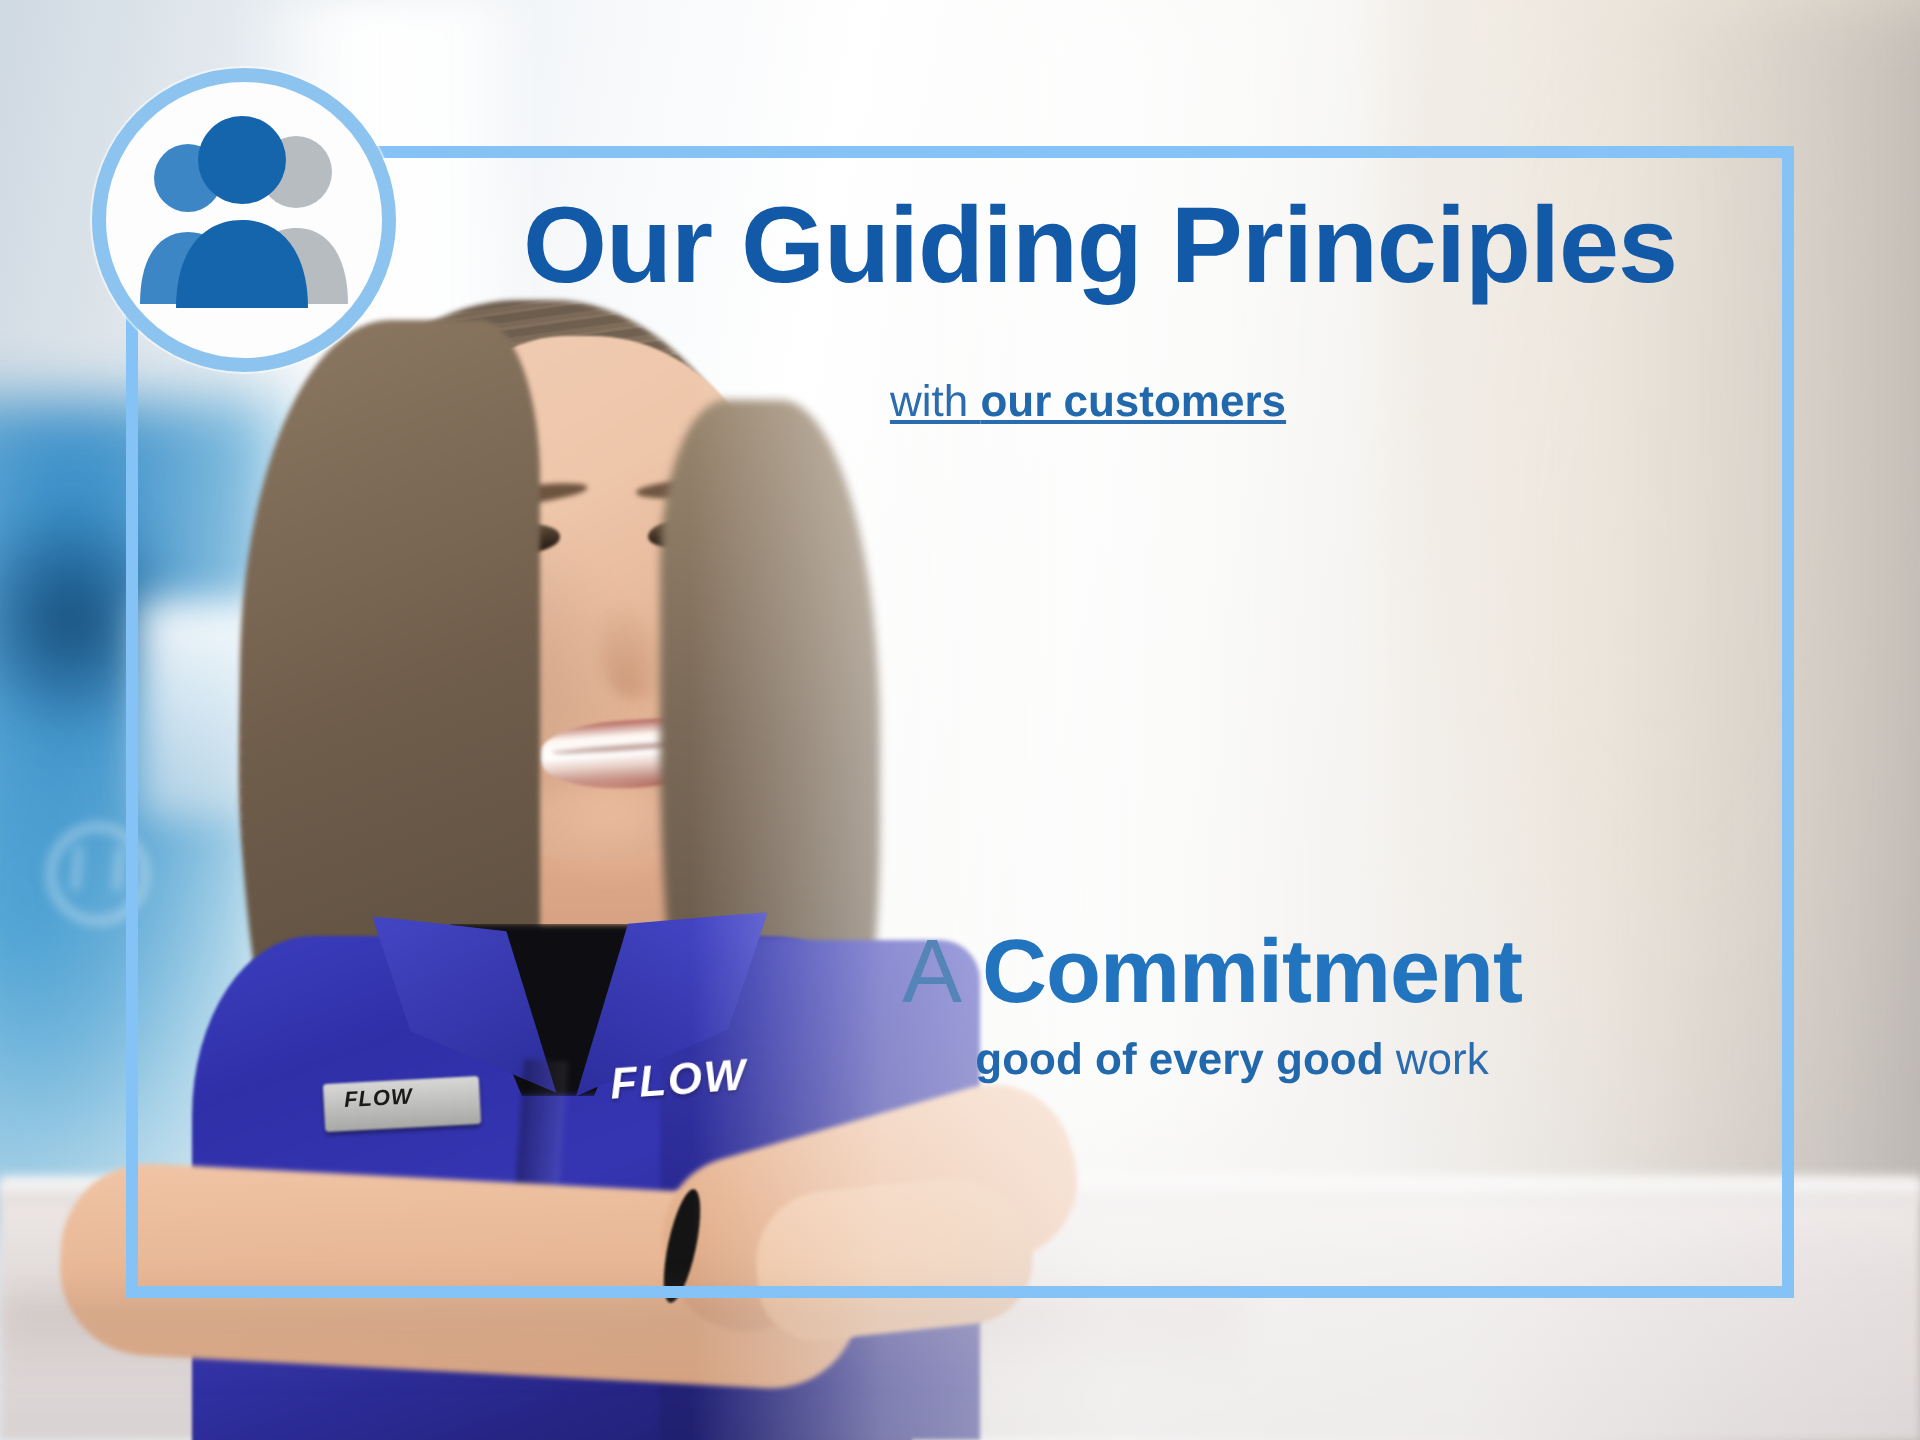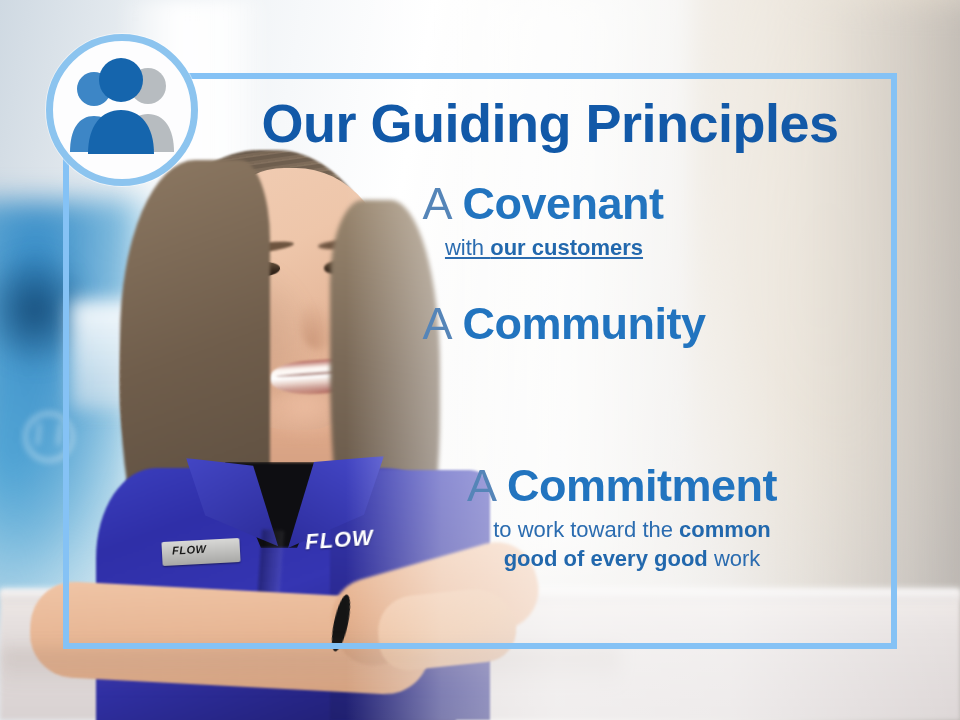--- a/index.html
+++ b/index.html
@@ -479,21 +479,21 @@
   .p-sub b { font-weight: bold; color: #2268ad; }
 
   #p1 { left: 200px; top: 180px; }
   #p1 .p-head { padding-left: 6px; }
   #p1 .p-sub  { padding-left: 8px; text-decoration: underline; }
 
   #p2 { left: 205px; top: 300px; }
   #p2 .p-head { padding-left: 38px; }
   #p2 .p-sub  { padding-left: 48px; }
 
-  #p3 { left: 221px; top: 462px; }
+  #p3 { left: 205px; top: 462px; }
   #p3 .p-head { padding-left: 122px; }
   #p3 .p-sub  { padding-left: 142px; }
 </style>
 </head>
 <body>
 
 <div id="stage">
 
   <div class="photo">
     <div class="bg-base"></div>
@@ -554,40 +554,31 @@
     <circle cx="34" cy="33" r="17" fill="#3d86c6"></circle>
     <path d="M10 96 C10 73 19 60 34 60 C49 60 58 73 58 96 Z" fill="#3d86c6"></path>
 
     <circle cx="61" cy="24" r="22" fill="#1565ad"></circle>
     <path d="M28 98 C28 70 41 54 61 54 C81 54 94 70 94 98 Z" fill="#1565ad"></path>
   </svg>
 
   <div class="title">Our Guiding Principles</div>
 
   <div class="principle" id="p1">
-    <div class="p-head">
-      <span class="art">A</span>
-      <span class="word">Covenant</span>
-    </div>
     <div class="p-sub">
       <div><span>with </span><b>our customers</b></div>
     </div>
   </div>
 
   <div class="principle" id="p2">
-    <div class="p-head">
-      <span class="art">A</span>
-      <span class="word">Community</span>
-    </div>
   </div>
 
   <div class="principle" id="p3">
     <div class="p-head">
       <span class="art">A</span>
       <span class="word">Commitment</span>
     </div>
     <div class="p-sub">
-      <div><span>to work toward the </span><b>common</b></div>
       <div><b>good of every good</b><span> work</span></div>
     </div>
   </div>
 
 </div>
 
 </body></html>

